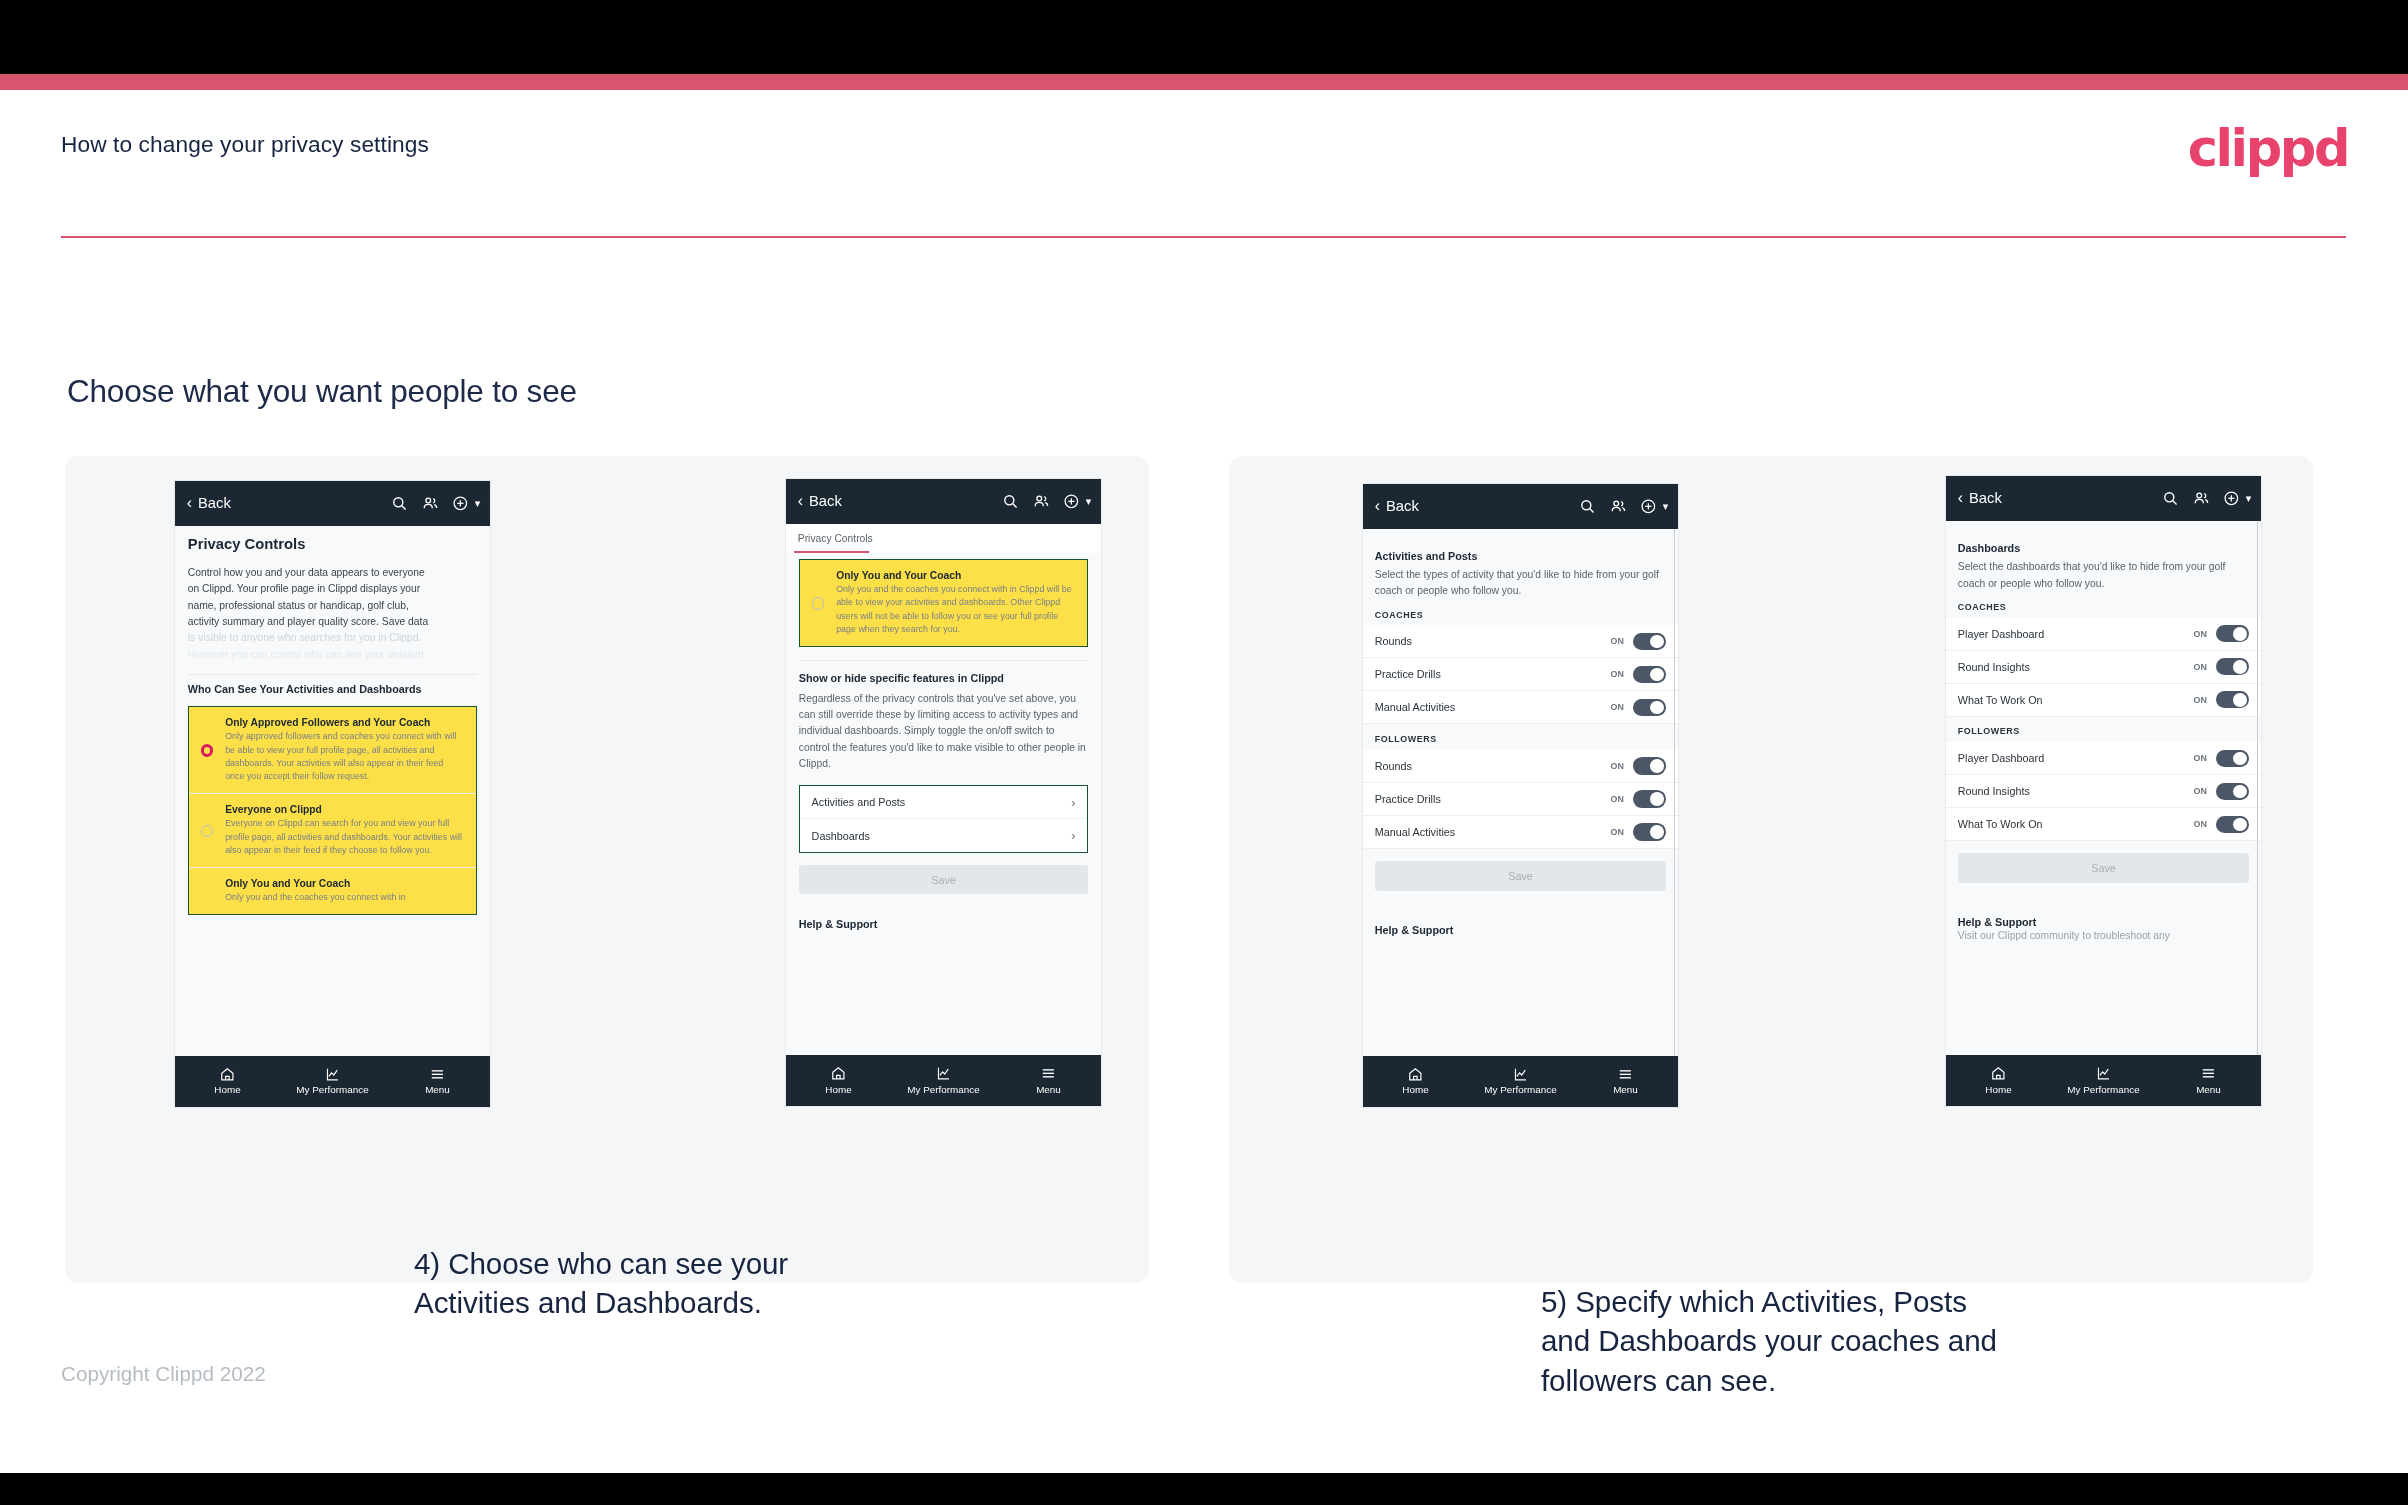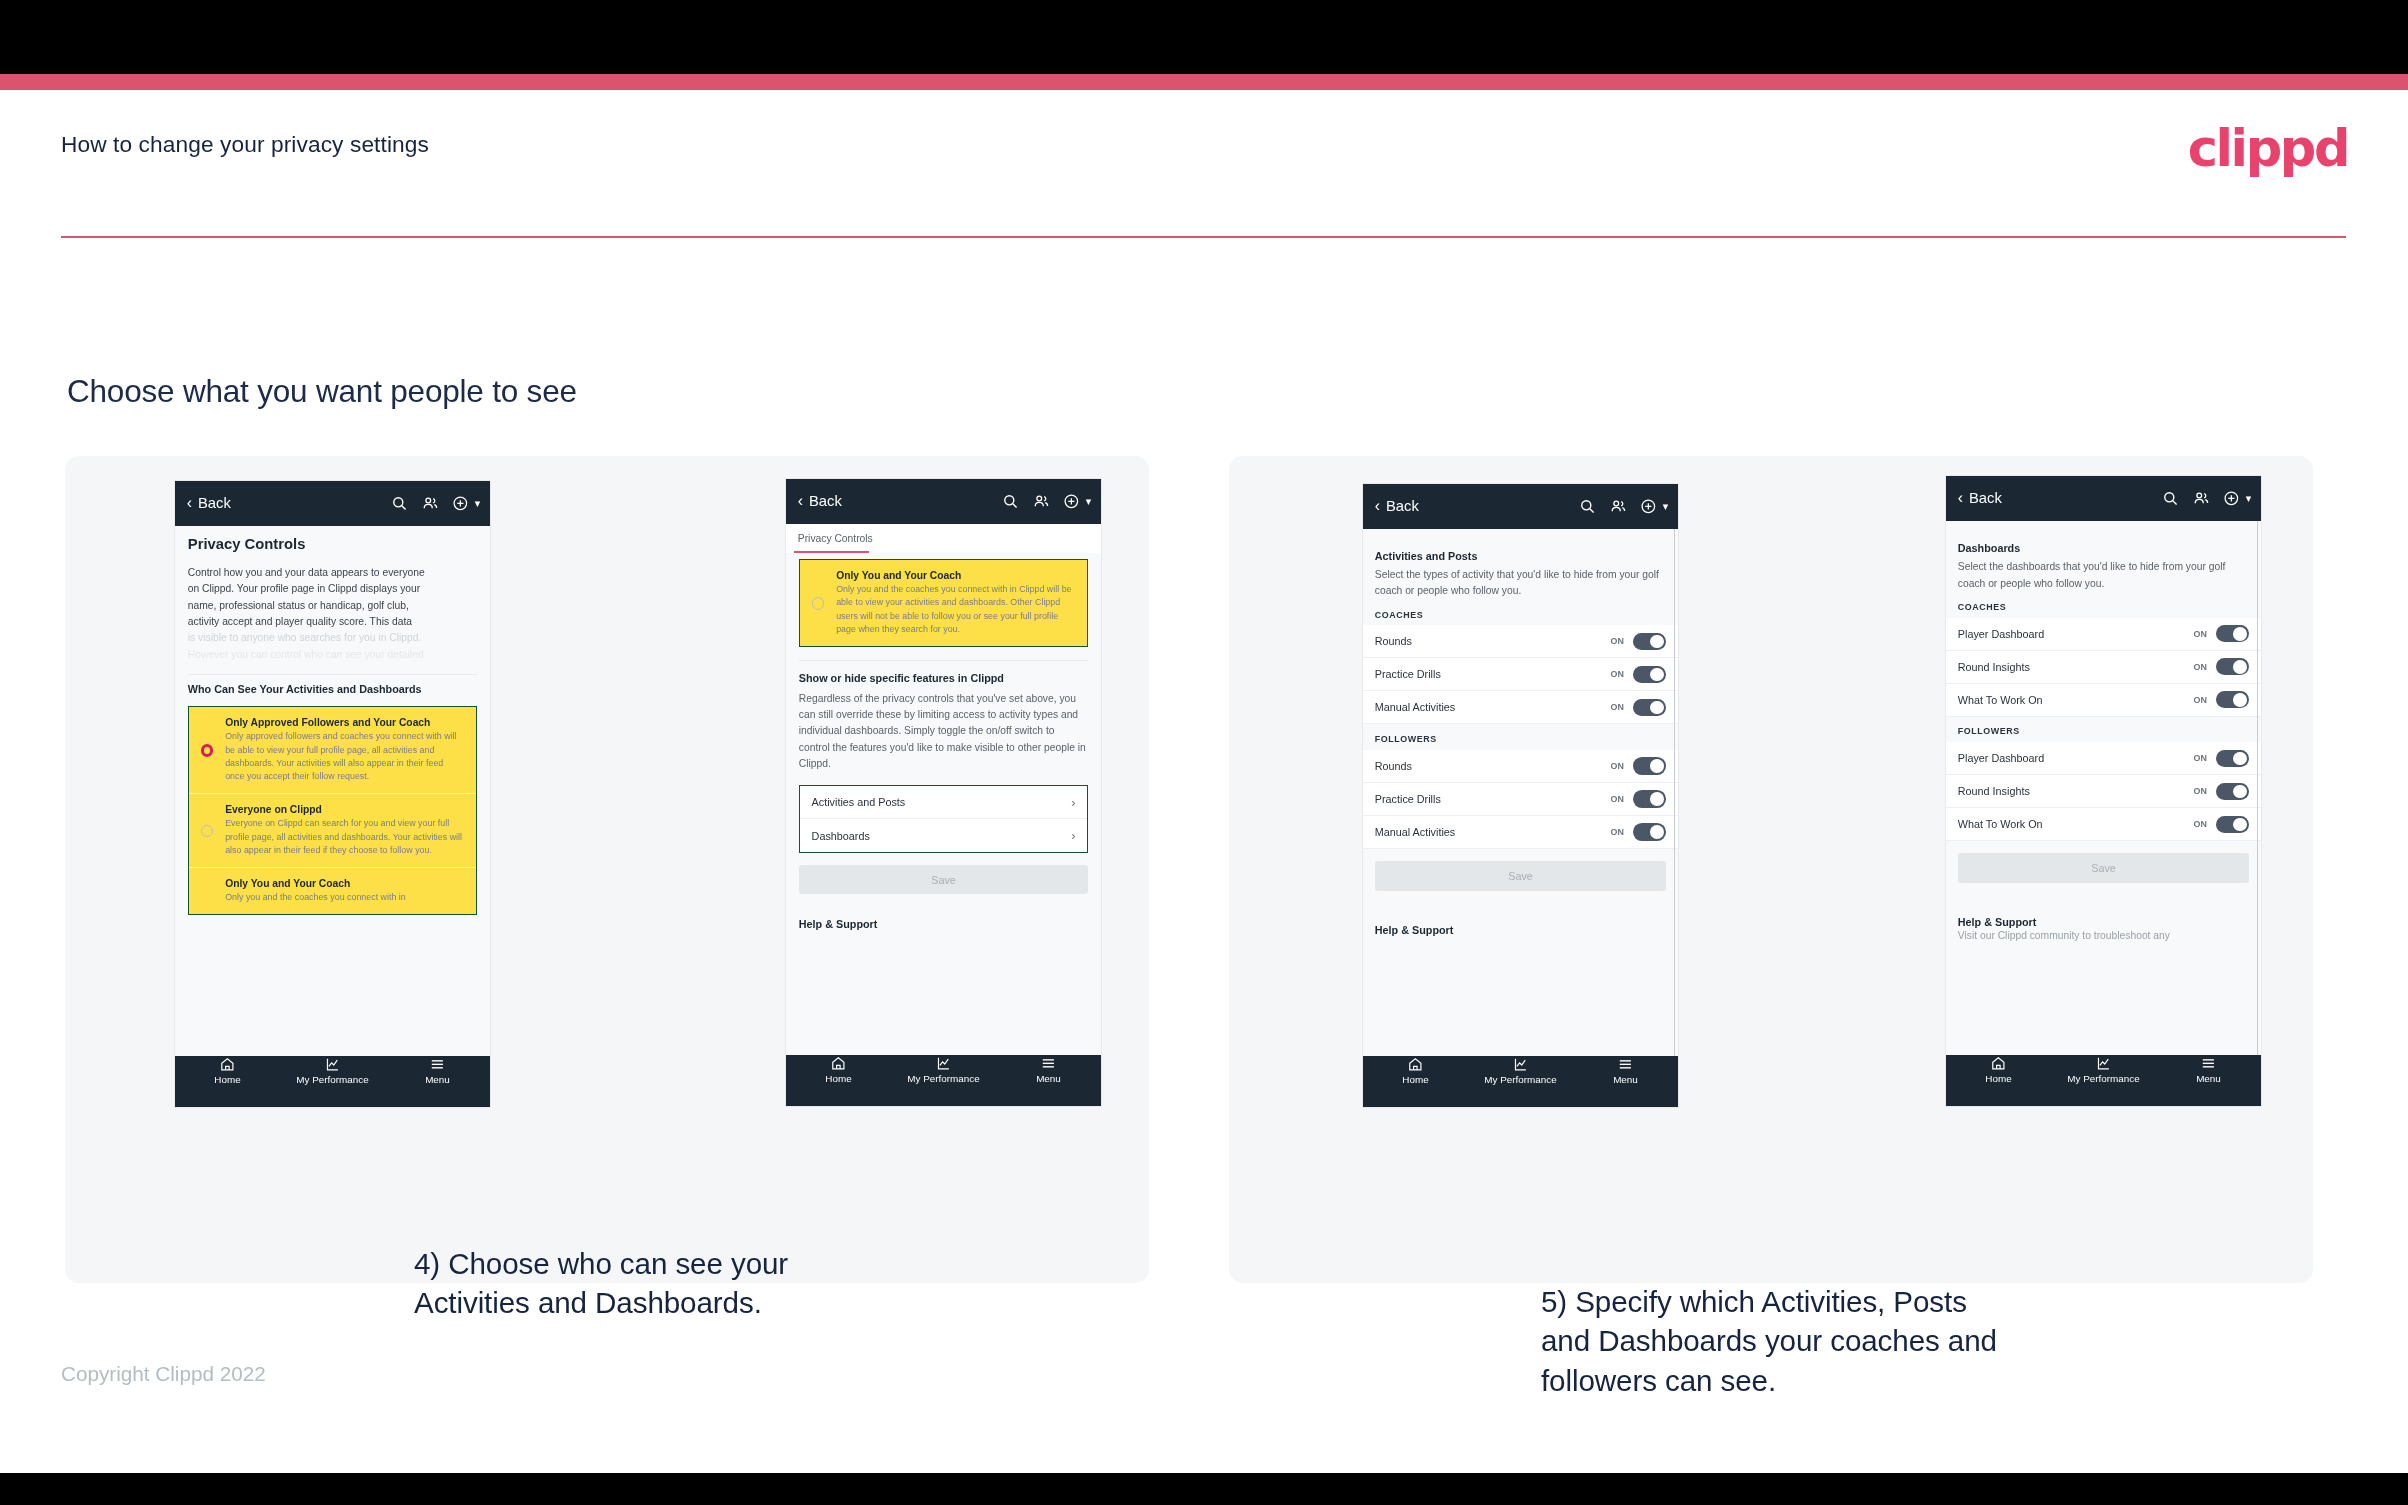--- a/index.html
+++ b/index.html
@@ -63,21 +63,21 @@
   .ph-back { display:flex; align-items:center; font-size:14.8px; color:#fff; }
   .ph-back .chev { font-size:15.8px; margin-right:5.9px; line-height:1; }
   .ph-top-icons { position:absolute; right:9.9px; top:0; height:45px; display:flex; align-items:center; gap:13.8px; }
   .icn { width:16.7px; height:16.7px; display:block; }
   .caret { font-size:10.8px; color:#fff; margin-left:-7.9px; }
 
   .ph-body { background:#f7f9fa; position:relative; overflow:hidden; }
 
   .ph-bottom {
     position:absolute; left:0; bottom:0; width:100%; height:51px;
-    background:#1b2733; display:flex; align-items:flex-start; color:#fff;
+    background:#1b2733; display:flex; align-items:center; color:#fff;
   }
   .nav-item { flex:1; text-align:center; font-size:9.9px; line-height:1.1; }
   .nav-item .nico { display:block; margin:0 auto 3px; }
 
   .sec-title { font-size:14.8px; font-weight:bold; color:#1b2733; }
   .body-txt { font-size:10.3px; line-height:1.58; color:#5b626b; }
   .body-txt-d { font-size:10.3px; line-height:1.58; color:#3c434c; }
   .fade-line { color:#cfd4d9; }
   .fade-line2 { color:#e4e8eb; }
 
@@ -158,21 +158,21 @@
           <span class="caret">▾</span>
         </div>
       </div>
       <div class="ph-body" style="height:580px; padding:10.8px 12.8px 0;">
         <div class="sec-title">Privacy Controls</div>
         <div style="height:12.8px"></div>
         <div class="body-txt-d">
           <div>Control how you and your data appears to everyone</div>
           <div>on Clippd. Your profile page in Clippd displays your</div>
           <div>name, professional status or handicap, golf club,</div>
-          <div>activity accept and player quality score. This data</div>
+          <div>activity summary and player quality score. Save data</div>
           <div class="fade-line">is visible to anyone who searches for you in Clippd.</div>
           <div class="fade-line2">However you can control who can see your detailed</div>
         </div>
         <div class="divider" style="margin:10.8px 0 8.9px;"></div>
         <div style="font-size:10.8px;font-weight:bold;color:#1b2733;">Who Can See Your Activities and Dashboards</div>
         <div style="height:10.8px"></div>
         <div class="card">
           <div class="opt">
             <span class="radio sel"></span>
             <span>

